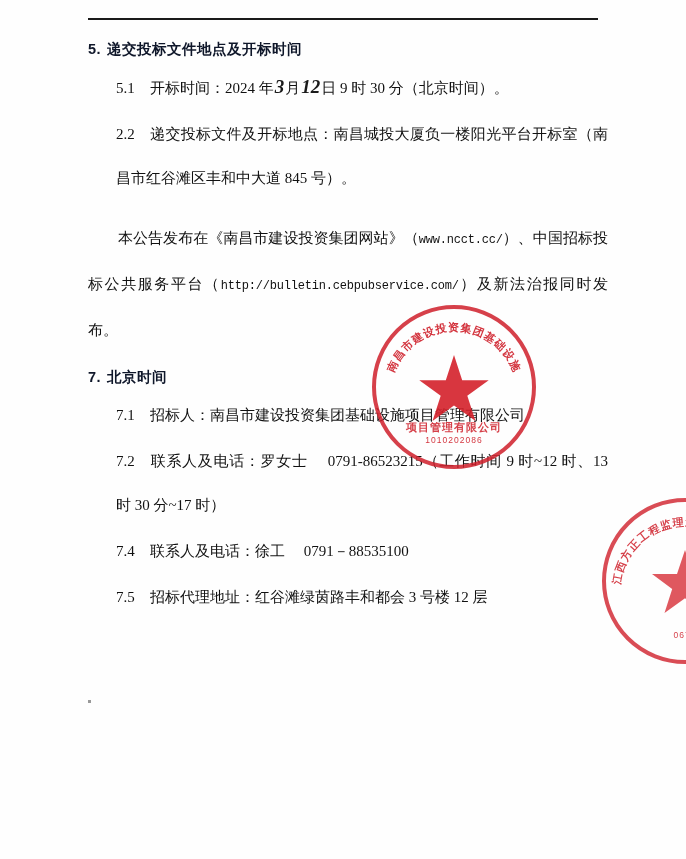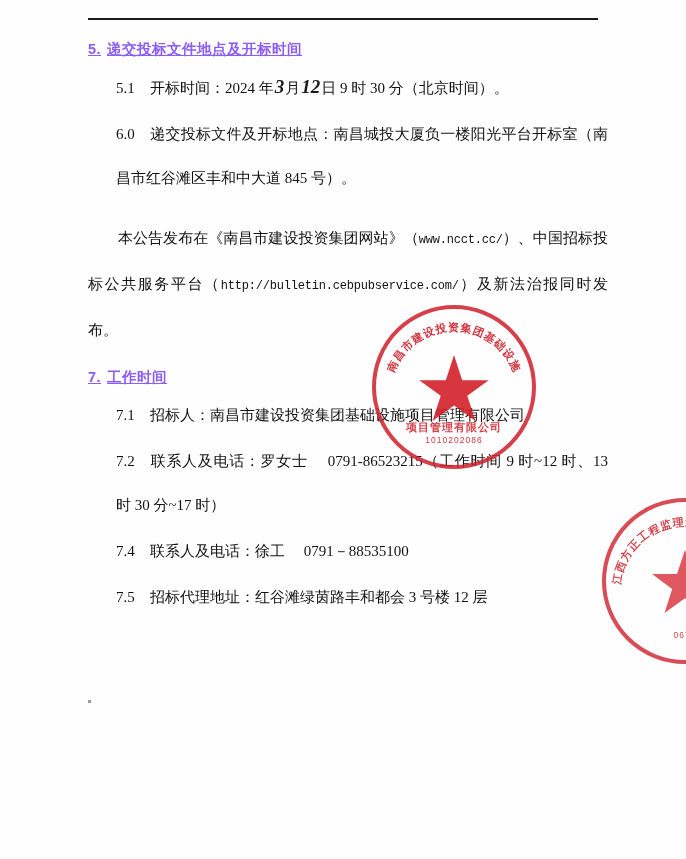--- a/index.html
+++ b/index.html
@@ -32,24 +32,23 @@
   .content {
     position: absolute;
     left: 88px;
     top: 40px;
     width: 520px;
   }
   .heading {
     font-family: "Liberation Sans", sans-serif;
     font-weight: bold;
     font-size: 14.5px;
-    color: #8b5cf6;
+    color: #0f172a;
     margin: 0 0 6px 0;
     letter-spacing: 0.5px;
-    text-decoration: underline;
   }
   .heading .num {
     margin-right: 6px;
   }
   .para {
     font-size: 15px;
     line-height: 44px;
     margin: 0 0 2px 0;
     text-align: justify;
     text-indent: 0;
@@ -147,34 +146,34 @@
 
     <div class="heading">
       <span class="num">5.</span><span>递交投标文件地点及开标时间</span>
     </div>
 
     <p class="para indent">
       <span class="list-num">5.1</span><span>开标时间：2024 年</span><span class="handwritten">3</span><span>月</span><span class="handwritten">12</span><span>日 9 时 30 分（北京时间）。</span>
     </p>
 
     <p class="para indent">
-      <span class="list-num">6.0</span><span>递交投标文件及开标地点：南昌城投大厦负一楼阳光平台开标室（南昌市红谷滩区丰和中大道 845 号）。</span>
+      <span class="list-num">2.2</span><span>递交投标文件及开标地点：南昌城投大厦负一楼阳光平台开标室（南昌市红谷滩区丰和中大道 845 号）。</span>
     </p>
 
     <div class="sec-gap"></div>
 
 
     <p class="para indent-body">
       <span>本公告发布在《南昌市建设投资集团网站》（</span><span class="mono">www.ncct.cc/</span><span>）、中国招标投标公共服务平台（</span><span class="mono">http://bulletin.cebpubservice.com/</span><span>）及新法治报同时发布。</span>
     </p>
 
     <div class="sec-gap"></div>
 
     <div class="heading">
-      <span class="num">7.</span><span>工作时间</span>
+      <span class="num">7.</span><span>北京时间</span>
     </div>
 
     <p class="para indent">
       <span class="list-num">7.1</span><span>招标人：南昌市建设投资集团基础设施项目管理有限公司</span>
     </p>
 
     <p class="para indent">
       <span class="list-num">7.2</span><span>联系人及电话：罗女士　 0791-86523215（工作时间 9 时~12 时、13 时 30 分~17 时）</span>
     </p>
 

